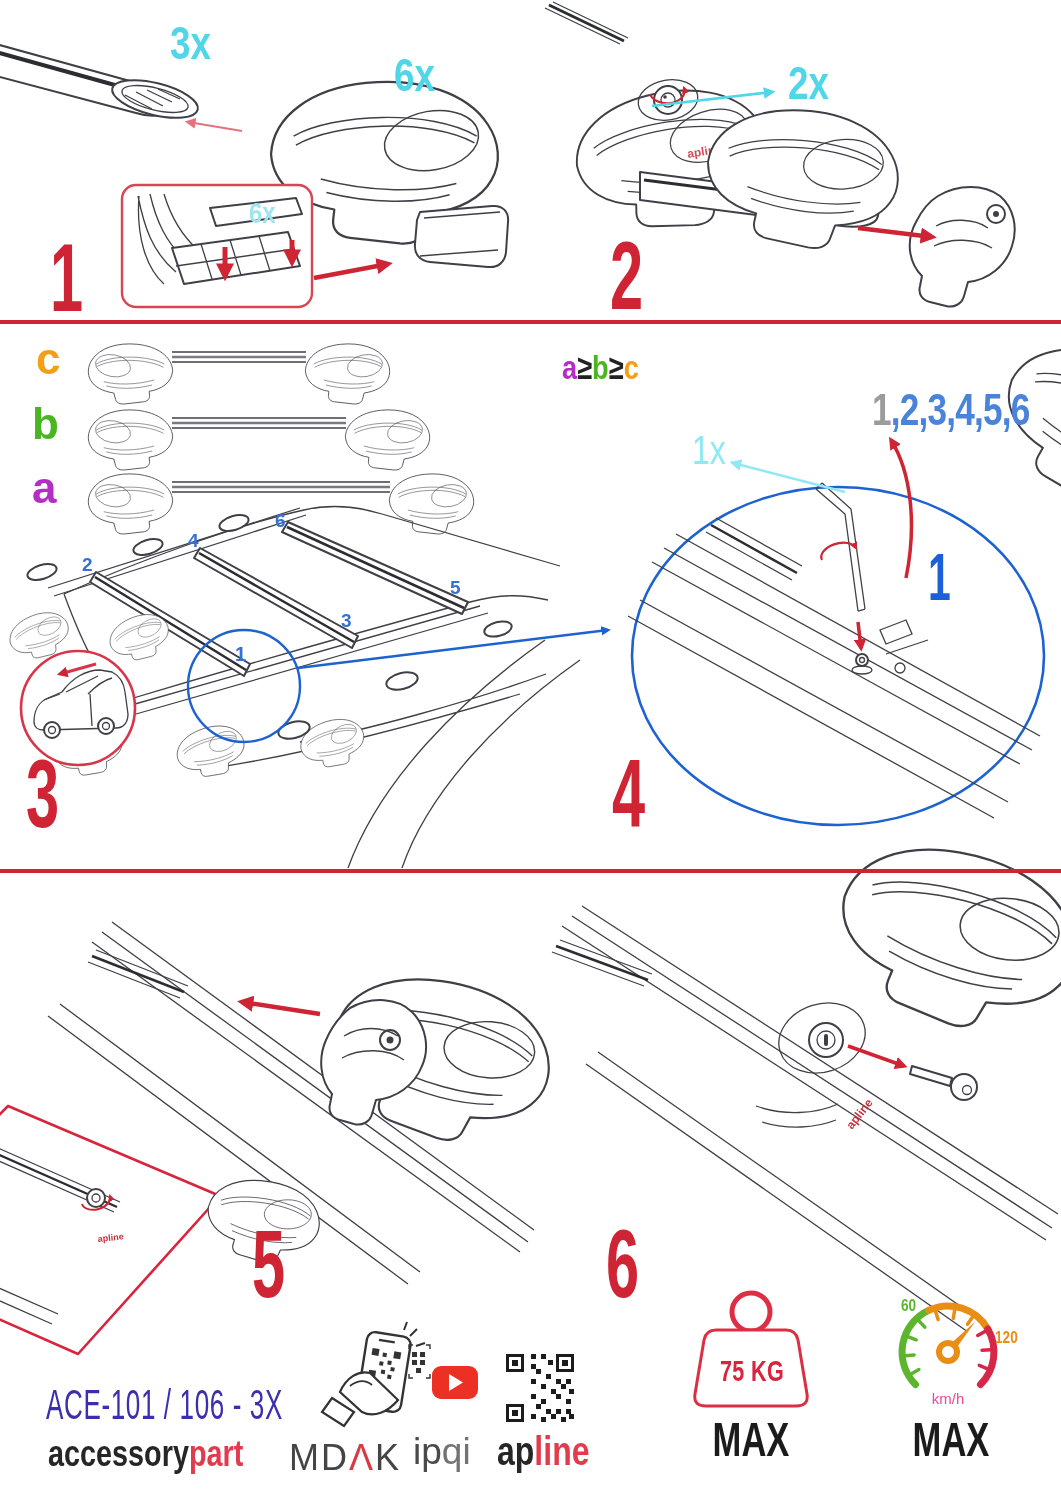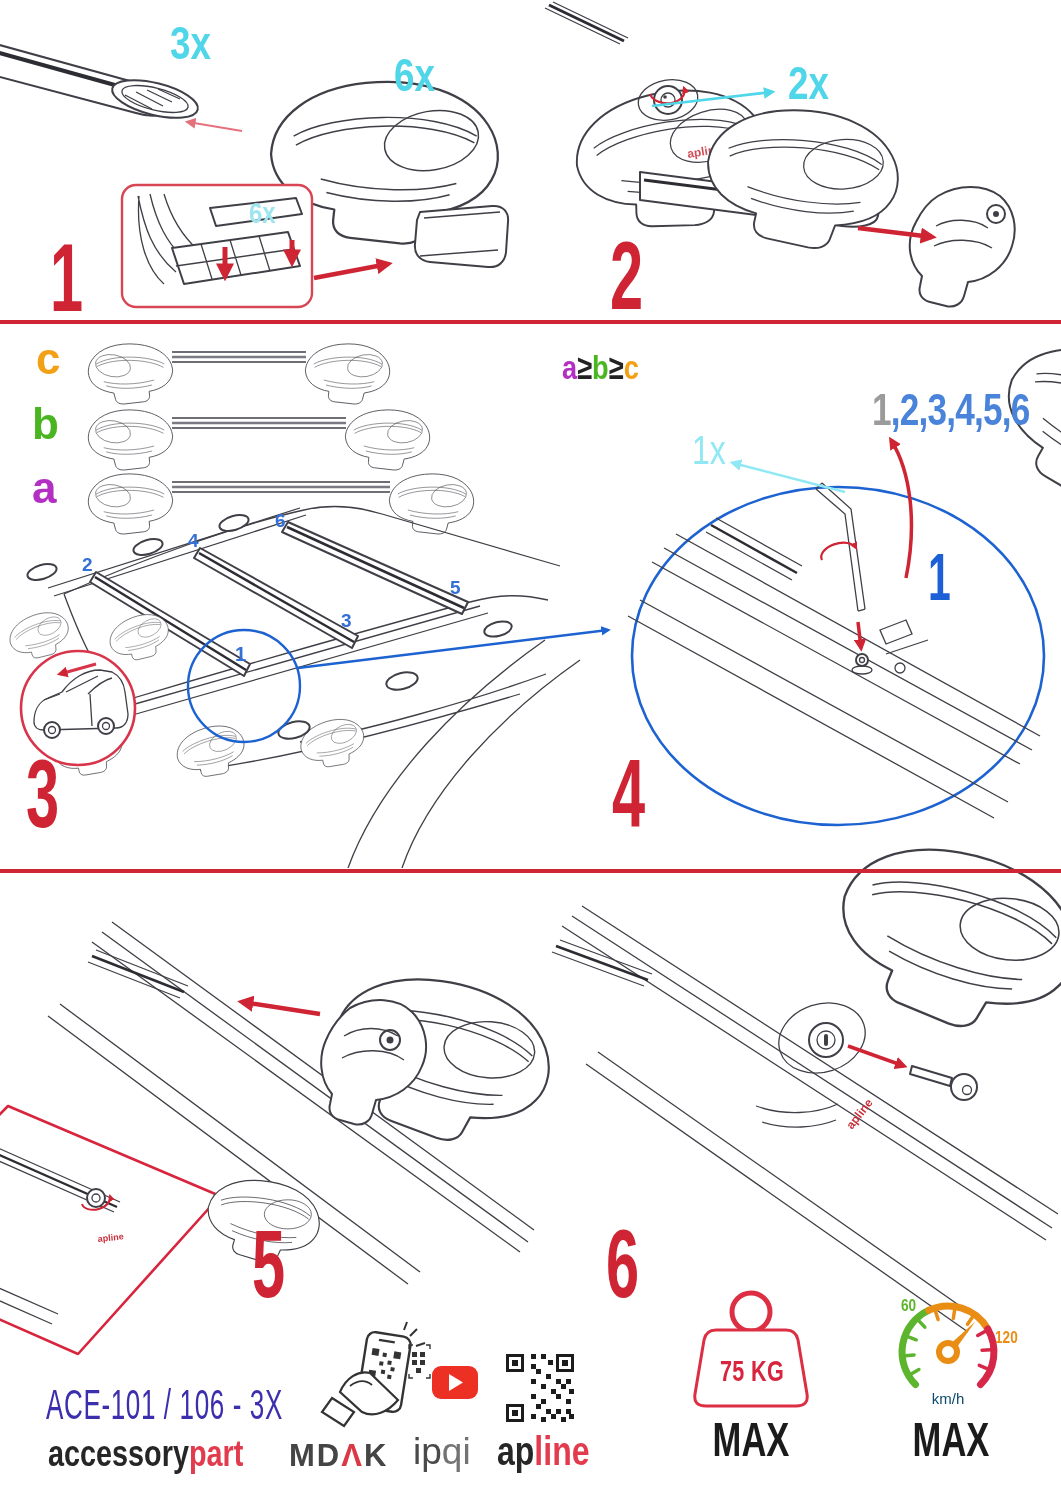--- a/index.html
+++ b/index.html
@@ -356,27 +356,27 @@
   <div class="t cx8" style="left:692px;top:430px;font-size:40px;font-weight:500;color:#8fe8f3">1x</div>
   <div class="t cx" style="left:928px;top:544px;font-size:66px;font-weight:700;color:#1d5fd6">1</div>
   <div class="t cx stepnum" style="left:612px;top:746px">4</div>
 
   <div class="t cx stepnum" style="left:252px;top:1216px">5</div>
   <div class="t cx stepnum" style="left:606px;top:1216px">6</div>
 
   <div class="t cx" style="left:46px;top:1384px;font-size:42px;font-weight:500;letter-spacing:1px;color:#3c2fae">ACE-101 / 106 - 3X</div>
   <div class="t cx8" style="left:48px;top:1436px;font-size:36px;font-weight:600"><span style="color:#262626">accessory</span><span style="color:#e23b4e">part</span></div>
 
-  <div class="t" style="left:289px;top:1440px;font-size:31px;font-weight:700;letter-spacing:2px;color:#454545"><span>MD</span><span style="color:#d93844">Λ</span><span>K</span></div>
+  <div class="t" style="left:289px;top:1440px;font-size:36px;font-weight:400;letter-spacing:2px;color:#454545"><span>MD</span><span style="color:#d93844">Λ</span><span>K</span></div>
 
   <div class="t" style="left:413px;top:1433px;font-size:37px;font-weight:500"><span style="color:#4a4a4a">ip</span><span style="color:#737373">qi</span></div>
 
   <div class="t cx8" style="left:497px;top:1431px;font-size:40px;font-weight:600"><span style="color:#262626">ap</span><span style="color:#e23b4e">line</span></div>
 
   <div class="t ctr" style="left:752px;top:1356px;font-size:30px;font-weight:600;letter-spacing:.5px;color:#d8243d">75 KG</div>
   <div class="t ctr" style="left:751px;top:1416px;font-size:48px;font-weight:600;color:#1b1b1b">MAX</div>
 
   <div class="t cx8" style="left:901px;top:1297px;font-size:17px;font-weight:600;color:#5cb52c">60</div>
   <div class="t cx8" style="left:995px;top:1329px;font-size:17px;font-weight:600;color:#e98d15">120</div>
-  <div class="t ctrn" style="left:948px;top:1391px;font-size:15px;color:#0c4a6e">km/h</div>
+  <div class="t ctrn" style="left:948px;top:1391px;font-size:15px;color:#ec4899">km/h</div>
   <div class="t ctr" style="left:951px;top:1416px;font-size:48px;font-weight:600;color:#1b1b1b">MAX</div>
 
 </div>
 
 </body></html>

